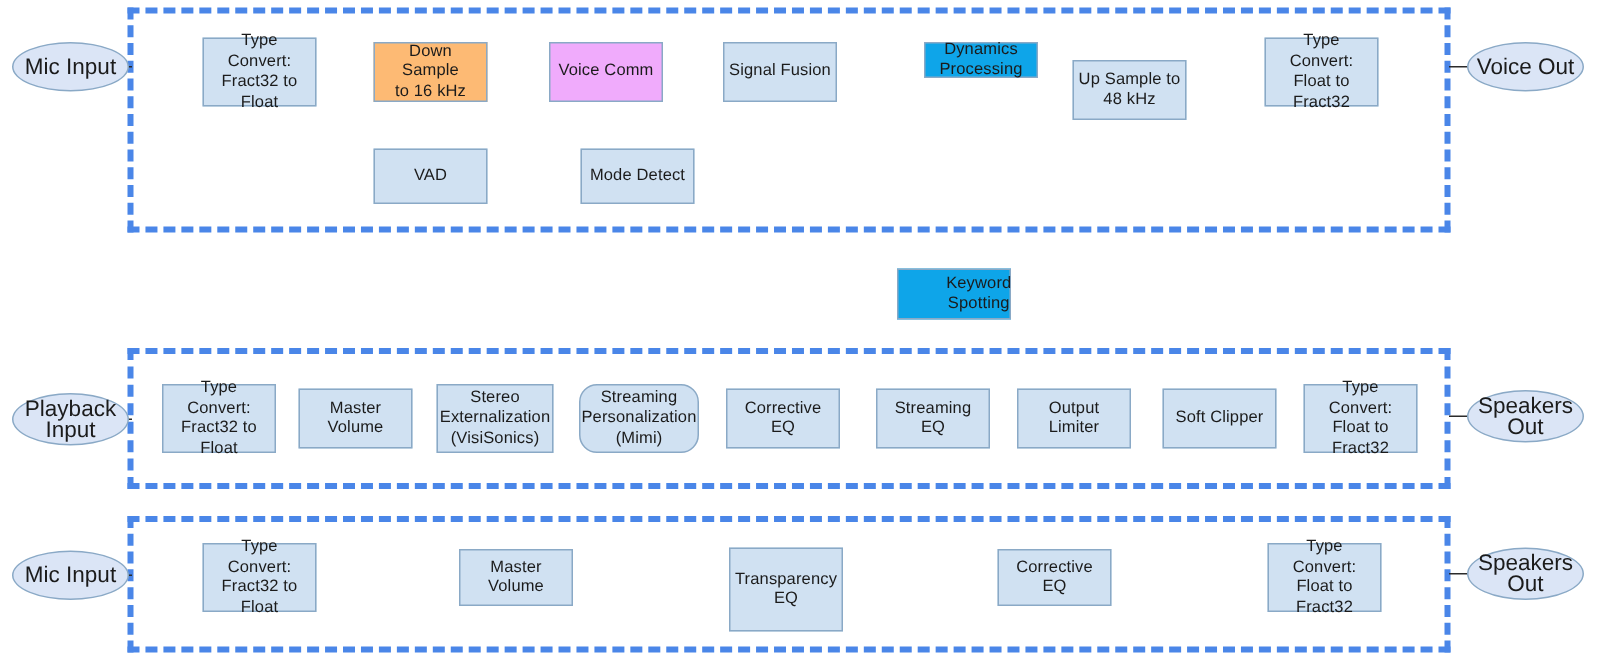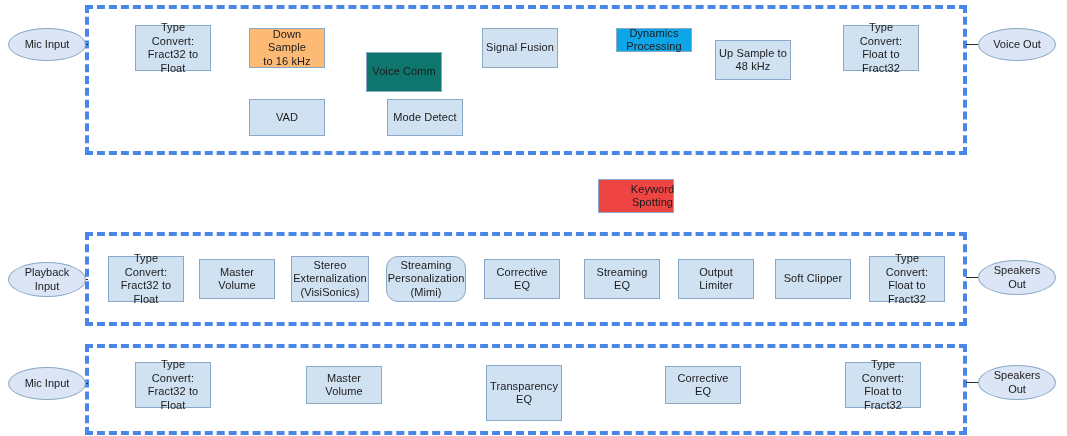--- a/index.html
+++ b/index.html
@@ -48,21 +48,21 @@
     position: absolute;
     box-sizing: border-box;
     background: #dbe5f6;
     border: 1px solid #8aa9c6;
     border-radius: 50%;
     display: flex;
     align-items: center;
     justify-content: center;
     text-align: center;
     color: #1b1b1b;
-    font-size: 11px;
+    font-size: 15px;
     line-height: 13.5px;
     white-space: pre-line;
   }
 
   
   .connector {
     position: absolute;
     background: #2b2b2b;
     height: 1px;
   }
@@ -83,32 +83,32 @@
       <div class="connector" style="left: 966px; top: 277px; width: 14px;"></div>
       <div class="connector" style="left: 84px; top: 383px; width: 4px;"></div>
       <div class="connector" style="left: 966px; top: 382px; width: 14px;"></div>
     </div>
   <div id="blocks-layer">
       <div class="block" style="left: 135px; top: 25px; width: 76px; height: 46px; background: rgb(208, 225, 242); border-color: rgb(138, 169, 198);">Type Convert:
 Fract32 to
 Float</div>
       <div class="block" style="left: 249px; top: 28px; width: 76px; height: 40px; background: #fdba74; border-color: rgb(138, 169, 198);">Down Sample
 to 16 kHz</div>
-      <div class="block" style="left: 366px; top: 28px; width: 76px; height: 40px; background: #0f766e; border-color: rgb(138, 169, 198); margin-top: 24px;">Voice Comm</div>
+      <div class="block" style="left: 366px; top: 28px; width: 76px; height: 40px; background: #f0abfc; border-color: rgb(138, 169, 198);">Voice Comm</div>
       <div class="block" style="left: 482px; top: 28px; width: 76px; height: 40px; background: rgb(208, 225, 242); border-color: rgb(138, 169, 198);">Signal Fusion</div>
       <div class="block" style="left: 598px; top: 28px; width: 76px; height: 24px; background: #0ea5e9; border-color: rgb(138, 169, 198); margin-left: 18px;">Dynamics
 Processing</div>
       <div class="block" style="left: 715px; top: 28px; width: 76px; height: 40px; background: rgb(208, 225, 242); border-color: rgb(138, 169, 198); margin-top: 12px;">Up Sample to
 48 kHz</div>
       <div class="block" style="left: 843px; top: 25px; width: 76px; height: 46px; background: rgb(208, 225, 242); border-color: rgb(138, 169, 198);">Type Convert:
 Float to
 Fract32</div>
       <div class="block" style="left: 249px; top: 99px; width: 76px; height: 37px; background: rgb(208, 225, 242); border-color: rgb(138, 169, 198);">VAD</div>
       <div class="block" style="left: 387px; top: 99px; width: 76px; height: 37px; background: rgb(208, 225, 242); border-color: rgb(138, 169, 198);">Mode Detect</div>
-      <div class="block" style="left: 598px; top: 179px; width: 76px; height: 34px; background: #ef4444; border-color: rgb(138, 169, 198); padding-left: 36px;">Keyword
+      <div class="block" style="left: 598px; top: 179px; width: 76px; height: 34px; background: #0ea5e9; border-color: rgb(138, 169, 198); padding-left: 36px;">Keyword
 Spotting</div>
       <div class="block" style="left: 108px; top: 256px; width: 76px; height: 46px; background: rgb(208, 225, 242); border-color: rgb(138, 169, 198);">Type Convert:
 Fract32 to
 Float</div>
       <div class="block" style="left: 199px; top: 259px; width: 76px; height: 40px; background: rgb(208, 225, 242); border-color: rgb(138, 169, 198);">Master Volume</div>
       <div class="block" style="left: 291px; top: 256px; width: 78px; height: 46px; background: rgb(208, 225, 242); border-color: rgb(138, 169, 198);">Stereo
 Externalization
 (VisiSonics)</div>
       <div class="block" style="left: 386px; top: 256px; width: 80px; height: 46px; background: rgb(208, 225, 242); border-color: rgb(138, 169, 198); border-radius: 12px;">Streaming
 Personalization

